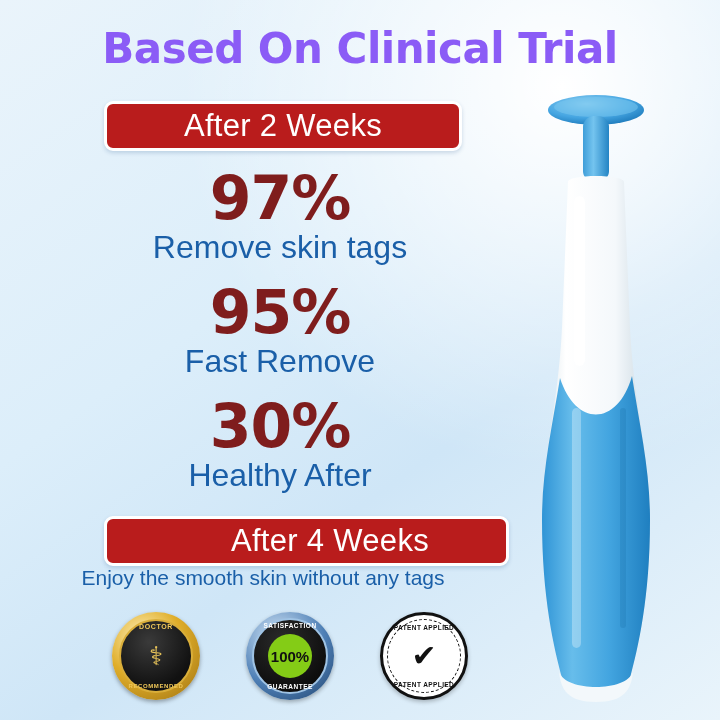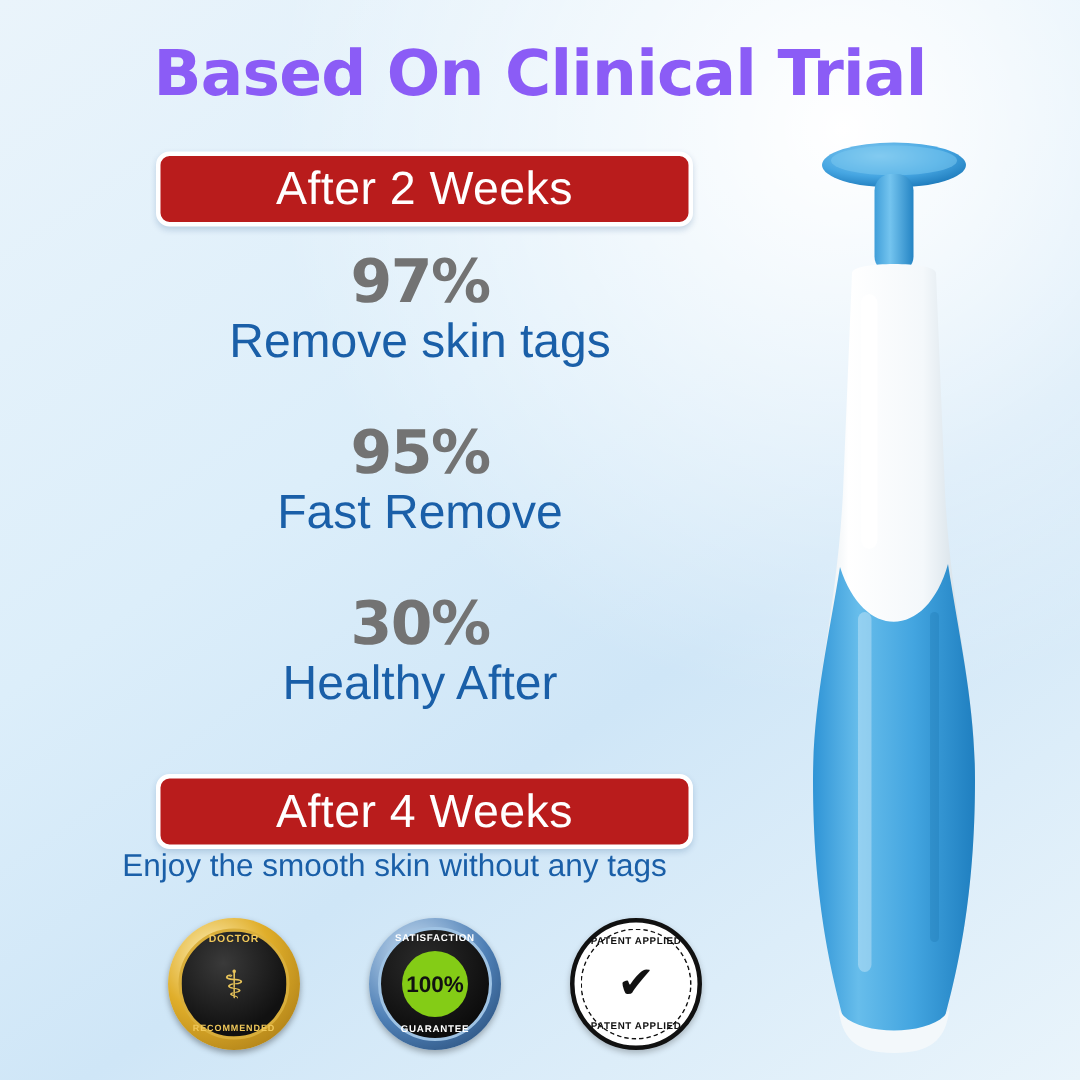--- a/index.html
+++ b/index.html
@@ -26,26 +26,26 @@
     background:#b91c1c;
     border:3px solid #ffffff;
     border-radius:9px;
     box-shadow:0 2px 4px rgba(0,60,120,.18);
     color:#ffffff;
     display:flex;align-items:center;justify-content:center;
     font-size:31px;
     letter-spacing:.3px;
   }
   #banner-2weeks{left:104px;top:101px;width:352px;height:44px;}
-  #banner-4weeks{left:104px;top:516px;width:352px;height:44px;}
+  #banner-4weeks{left:104px;top:516px;width:352px;height:44px;padding-left:47px;}
 
   
   .stat{position:absolute;width:360px;left:100px;text-align:center;}
   .stat .pct{
-    font-size:40px;font-weight:bold;color:#737373;line-height:1.0;
+    font-size:60px;font-weight:bold;color:#7f1d1d;line-height:1.0;
     font-family:"DejaVu Sans", sans-serif;letter-spacing:-1px;
   }
   .stat .lbl{
     font-size:32px;color:#1a5fa8;line-height:1.1;margin-top:2px;
   }
   #stat-0{top:168px;}
   #stat-1{top:282px;}
   #stat-2{top:396px;}
 
   .subline{

